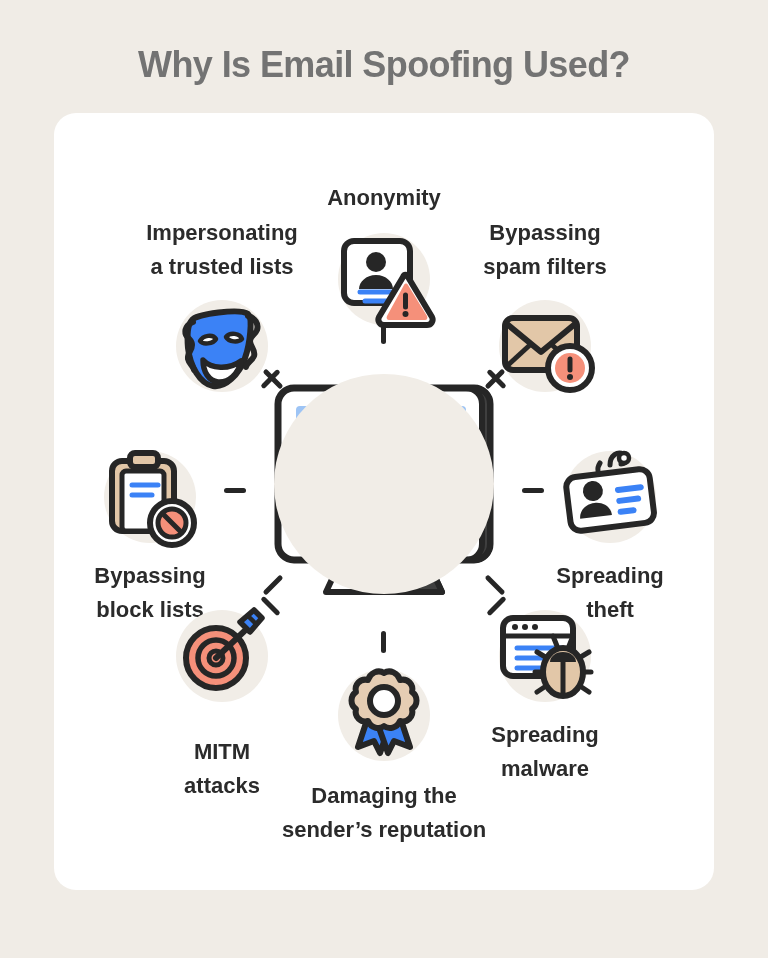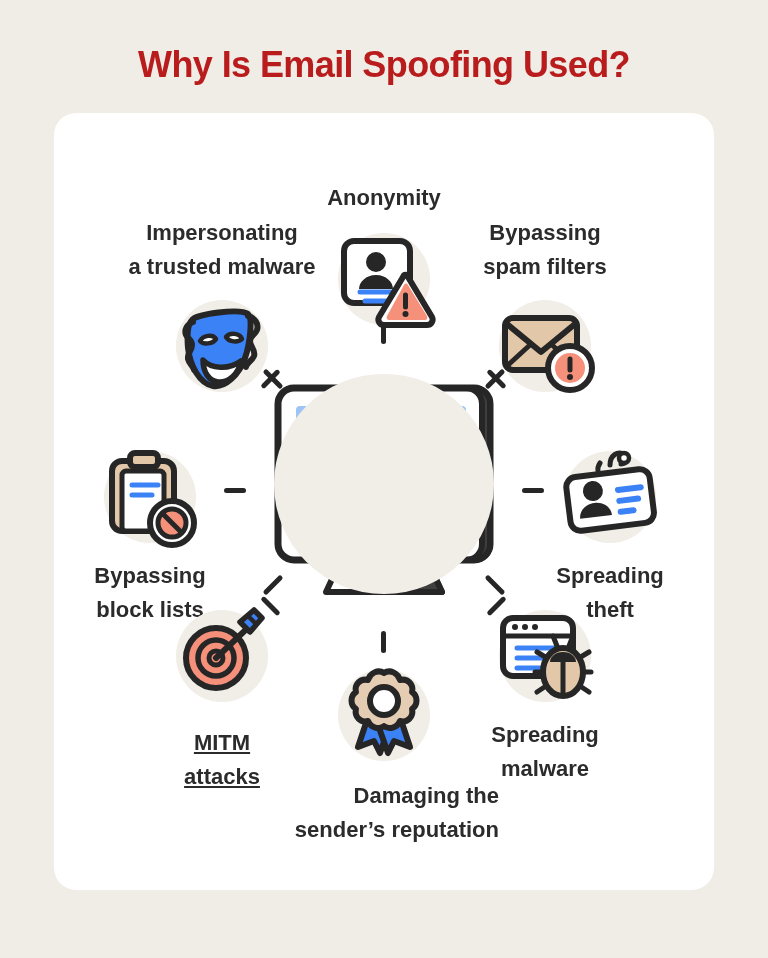--- a/index.html
+++ b/index.html
@@ -9,21 +9,21 @@
     font-family:"Liberation Sans", sans-serif;
     overflow:hidden;
   }
   .page{position:relative;width:768px;height:958px;}
 
   .title{
     position:absolute;left:0;top:44px;width:768px;
     text-align:center;
     font-size:36px;font-weight:bold;
     letter-spacing:-0.6px;
-    color:#b91c1c;
+    color:#737373;
   }
 
   .card{
     position:absolute;left:54px;top:113px;
     width:660px;height:777px;
     background:#ffffff;
     border-radius:22px;
   }
 
   
@@ -44,24 +44,24 @@
   #node-anonymity .label{margin-bottom:4px;}
   #node-impersonating{left:127px;top:216px;}
   #node-impersonating .label{margin-bottom:2px;}
   #node-spam{left:450px;top:216px;}
   #node-spam .label{margin-bottom:2px;}
   #node-blocklists{left:55px;top:437px;}
   #node-blocklists .label{margin-top:2px;}
   #node-identity{left:515px;top:437px;}
   #node-identity .label{margin-top:2px;}
   #node-mitm{left:127px;top:596px;}
-  #node-mitm .label{margin-top:10px;text-decoration:underline;}
+  #node-mitm .label{margin-top:19px;}
   #node-malware{left:450px;top:596px;}
   #node-malware .label{margin-top:2px;text-align:center;}
-  #node-reputation{left:289px;top:655px;text-align:right;}
+  #node-reputation{left:289px;top:655px;}
   #node-reputation .label{margin-top:4px;}
   #node-reputation{width:230px;left:269px;}
 
   
   #center-monitor{
     position:absolute;left:252px;top:366px;width:264px;height:232px;
   }
   #center-monitor .halo{
     position:absolute;left:22px;top:8px;width:220px;height:220px;
     border-radius:50%;background:#f1ede7;
@@ -153,21 +153,21 @@
         <path d="M84 58 L108 98 c2 4 -1 8 -5 8 L60 106 c-4 0 -7 -4 -5 -8 L79 58 c1 -3 4 -3 5 0 z" fill="#ffffff" stroke="#262626" stroke-width="6" stroke-linejoin="round"></path>
         <path d="M84 66 L103 97 c1 2 0 4 -2 4 L65 101 c-2 0 -3 -2 -2 -4 L80 66 c1 -2 3 -2 4 0 z" fill="#f5907a"></path>
         <line x1="81.5" y1="76" x2="81.5" y2="88" stroke="#262626" stroke-width="5" stroke-linecap="round"></line>
         <circle cx="81.5" cy="95" r="3" fill="#262626"></circle>
       </svg>
     </div>
   </div>
 
   <div class="node" id="node-impersonating">
     <div class="label"><span style="white-space:pre-line">Impersonating
-a trusted malware</span></div>
+a trusted lists</span></div>
     <div class="icon-wrap">
       <div class="disc"></div>
       <svg width="120" height="120" viewBox="0 0 120 120">
         <path d="M30 34 c4 -6 48 -12 56 -6 c5 4 2 30 -3 44 c-6 17 -20 30 -32 28 c-13 -2 -23 -20 -25 -38 c-1 -12 0 -24 4 -28 z" fill="#3b82f6" stroke="#262626" stroke-width="6" stroke-linejoin="round"></path>
         <path d="M31 36 c-6 2 -9 8 -7 13 c2 4 6 5 6 10 c0 6 -5 8 -4 14 c1 5 5 6 6 11" fill="none" stroke="#262626" stroke-width="6" stroke-linecap="round"></path>
         <path d="M86 30 c7 2 11 8 9 14 c-2 5 -7 6 -7 11 c0 6 6 9 4 15 c-2 5 -7 6 -8 11" fill="none" stroke="#262626" stroke-width="6" stroke-linecap="round"></path>
         <path d="M38 55 c3 -6 13 -7 16 -2 c-3 5 -13 6 -16 2 z" fill="#ffffff" stroke="#262626" stroke-width="4.5" stroke-linejoin="round"></path>
         <path d="M64 51 c4 -5 14 -4 16 2 c-4 4 -13 3 -16 -2 z" fill="#ffffff" stroke="#262626" stroke-width="4.5" stroke-linejoin="round"></path>
         <path d="M41 74 c8 9 26 10 38 1 c-2 13 -13 22 -23 21 c-9 -1 -15 -10 -15 -22 z" fill="#ffffff" stroke="#262626" stroke-width="5.5" stroke-linejoin="round"></path>
       </svg>

